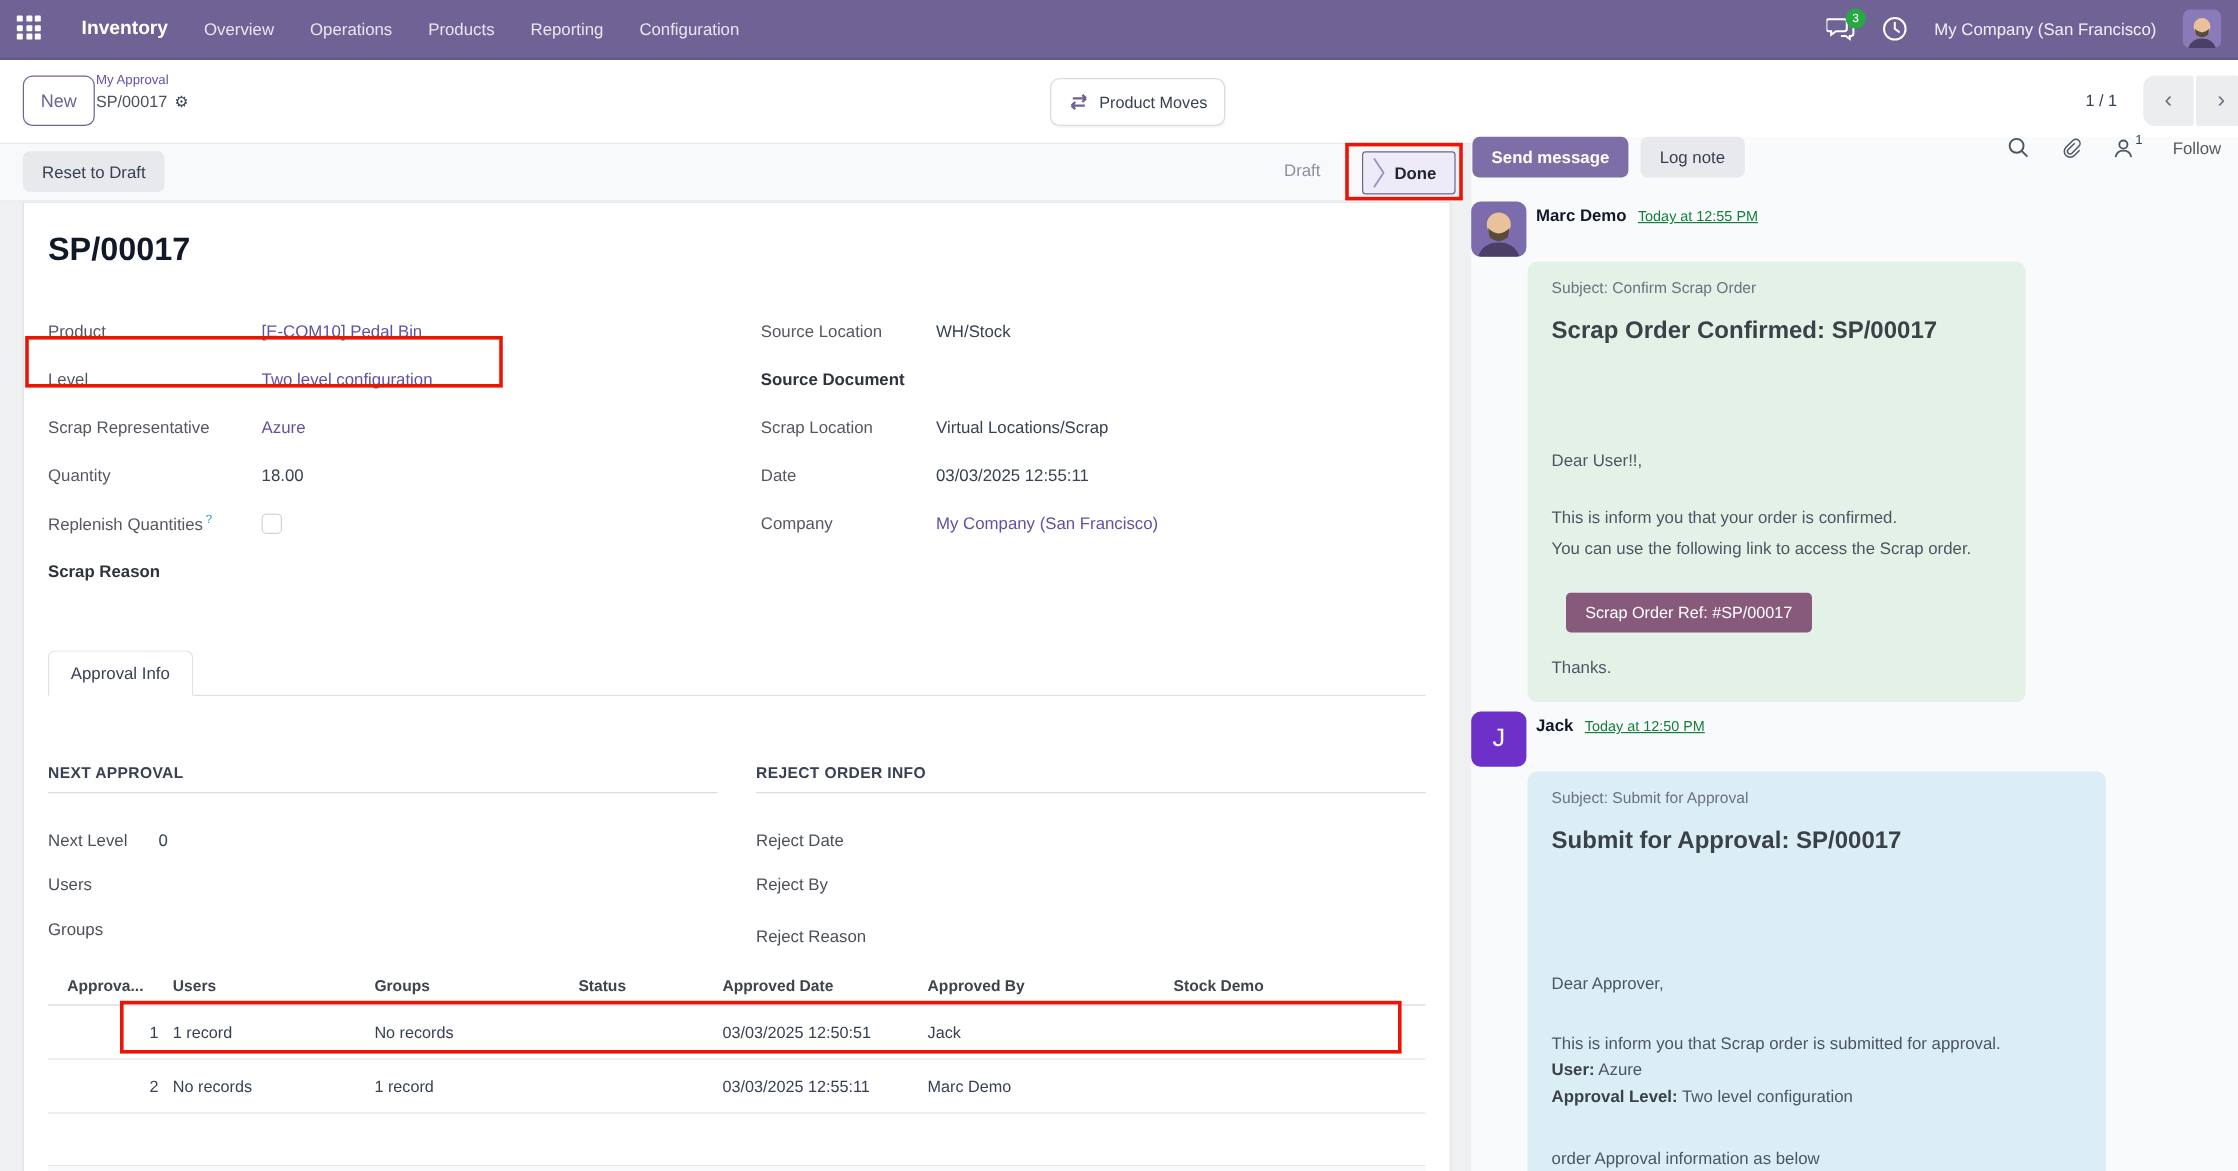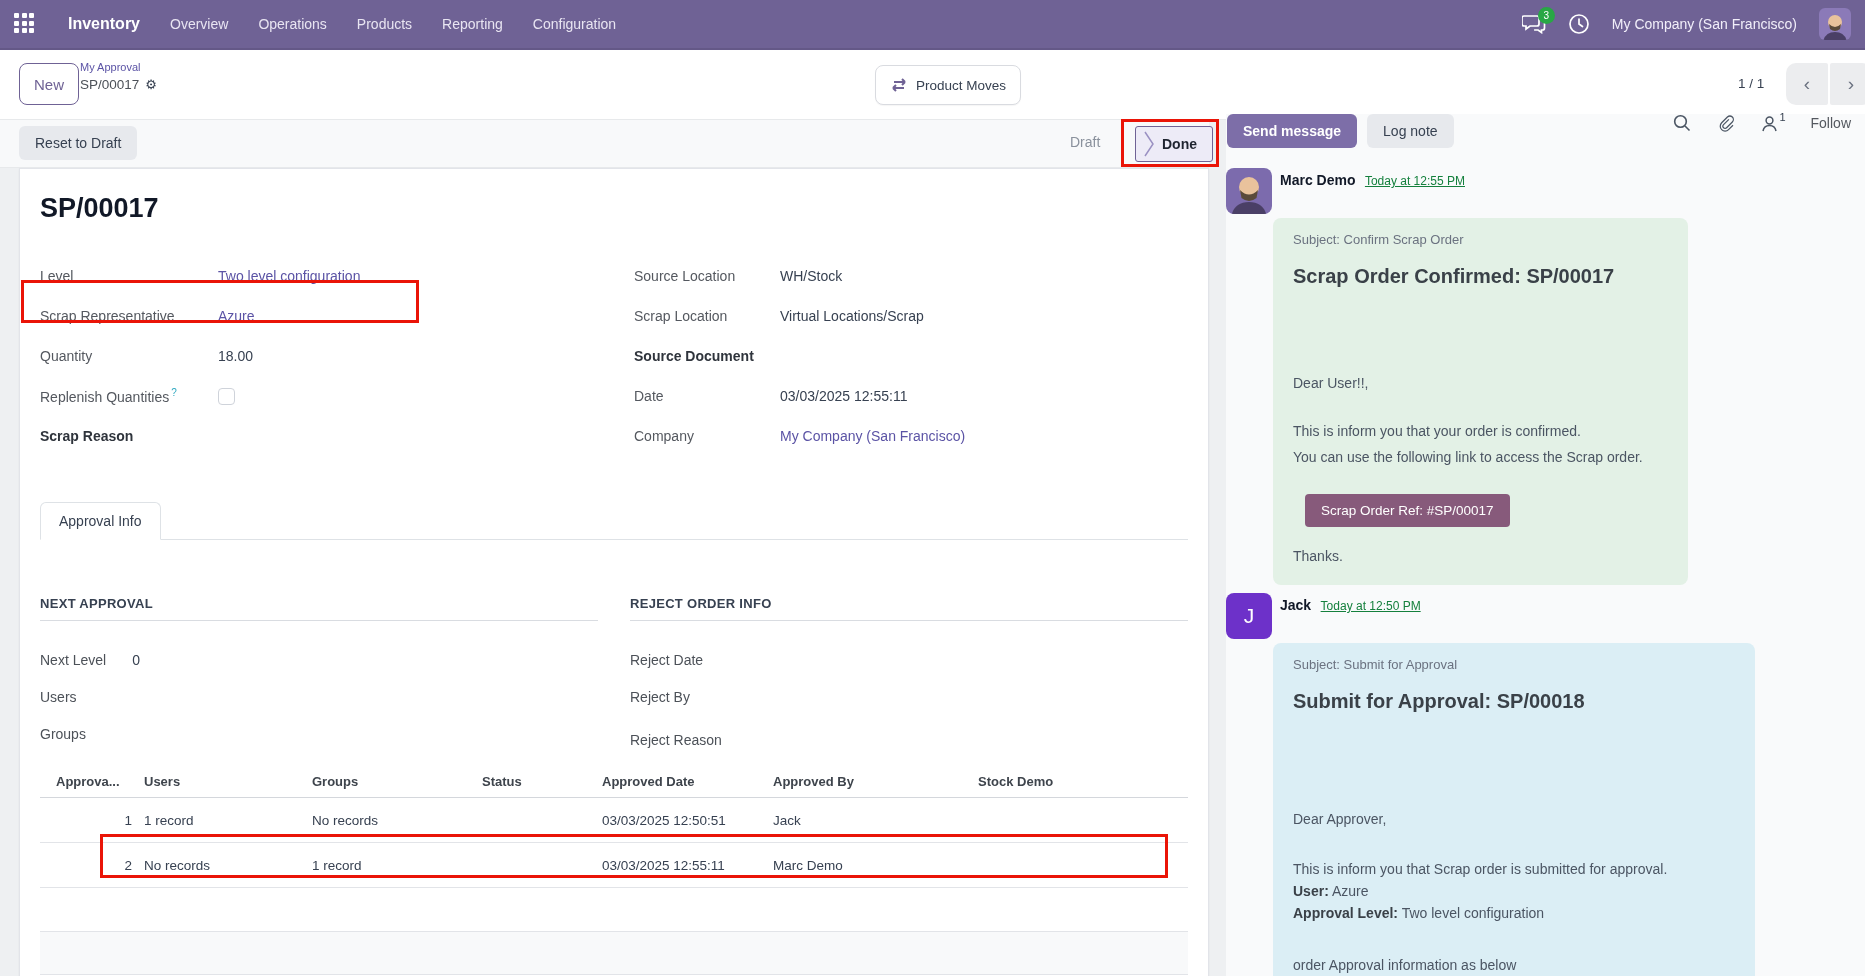--- a/index.html
+++ b/index.html
@@ -201,20 +201,24 @@
       <span>Done</span>
     </div>
   </div>
 
   <div class="sheet">
     <div class="sheet-title">SP/00017</div>
 
     <div class="fields">
       <div>
         <div class="frow">
+          <span class="flabel">Product</span>
+          <span class="fvalue flink">[E-COM10] Pedal Bin</span>
+        </div>
+        <div class="frow">
           <span class="flabel">Level</span>
           <span class="fvalue flink">Two level configuration</span>
         </div>
         <div class="frow">
           <span class="flabel">Scrap Representative</span>
           <span class="fvalue flink">Azure</span>
         </div>
         <div class="frow">
           <span class="flabel">Quantity</span>
           <span class="fvalue">18.00</span>
@@ -226,25 +230,25 @@
         <div class="frow">
           <span class="flabel fbold">Scrap Reason</span>
         </div>
       </div>
       <div>
         <div class="frow">
           <span class="flabel flabel-r">Source Location</span>
           <span class="fvalue">WH/Stock</span>
         </div>
         <div class="frow">
+          <span class="flabel flabel-r fbold">Source Document</span>
+        </div>
+        <div class="frow">
           <span class="flabel flabel-r">Scrap Location</span>
           <span class="fvalue">Virtual Locations/Scrap</span>
-        </div>
-        <div class="frow">
-          <span class="flabel flabel-r fbold">Source Document</span>
         </div>
         <div class="frow">
           <span class="flabel flabel-r">Date</span>
           <span class="fvalue">03/03/2025 12:55:11</span>
         </div>
         <div class="frow">
           <span class="flabel flabel-r">Company</span>
           <span class="fvalue flink">My Company (San Francisco)</span>
         </div>
       </div>
@@ -375,21 +379,21 @@
     <div class="msg" style="margin-top:8px;">
       <div class="msg-head">
         <div class="msg-avatar msg-avatar-j">J</div>
         <div class="msg-meta">
           <span class="msg-author">Jack</span>
           <span class="msg-time">Today at 12:50 PM</span>
         </div>
       </div>
       <div class="card card-blue">
         <div class="subject">Subject: Submit for Approval</div>
-        <div class="card-h">Submit for Approval: SP/00018</div>
+        <div class="card-h">Submit for Approval: SP/00017</div>
         <div class="card-line mt-big2">Dear Approver,</div>
         <div class="card-line mt-28">This is inform you that Scrap order is submitted for approval.</div>
         <div class="card-line"><span class="blabel">User:</span> <span>Azure</span></div>
         <div class="card-line"><span class="blabel">Approval Level:</span> <span>Two level configuration</span></div>
         <div class="card-line mt-30">order Approval information as below</div>
 
       </div>
     </div>
   </div>
 

